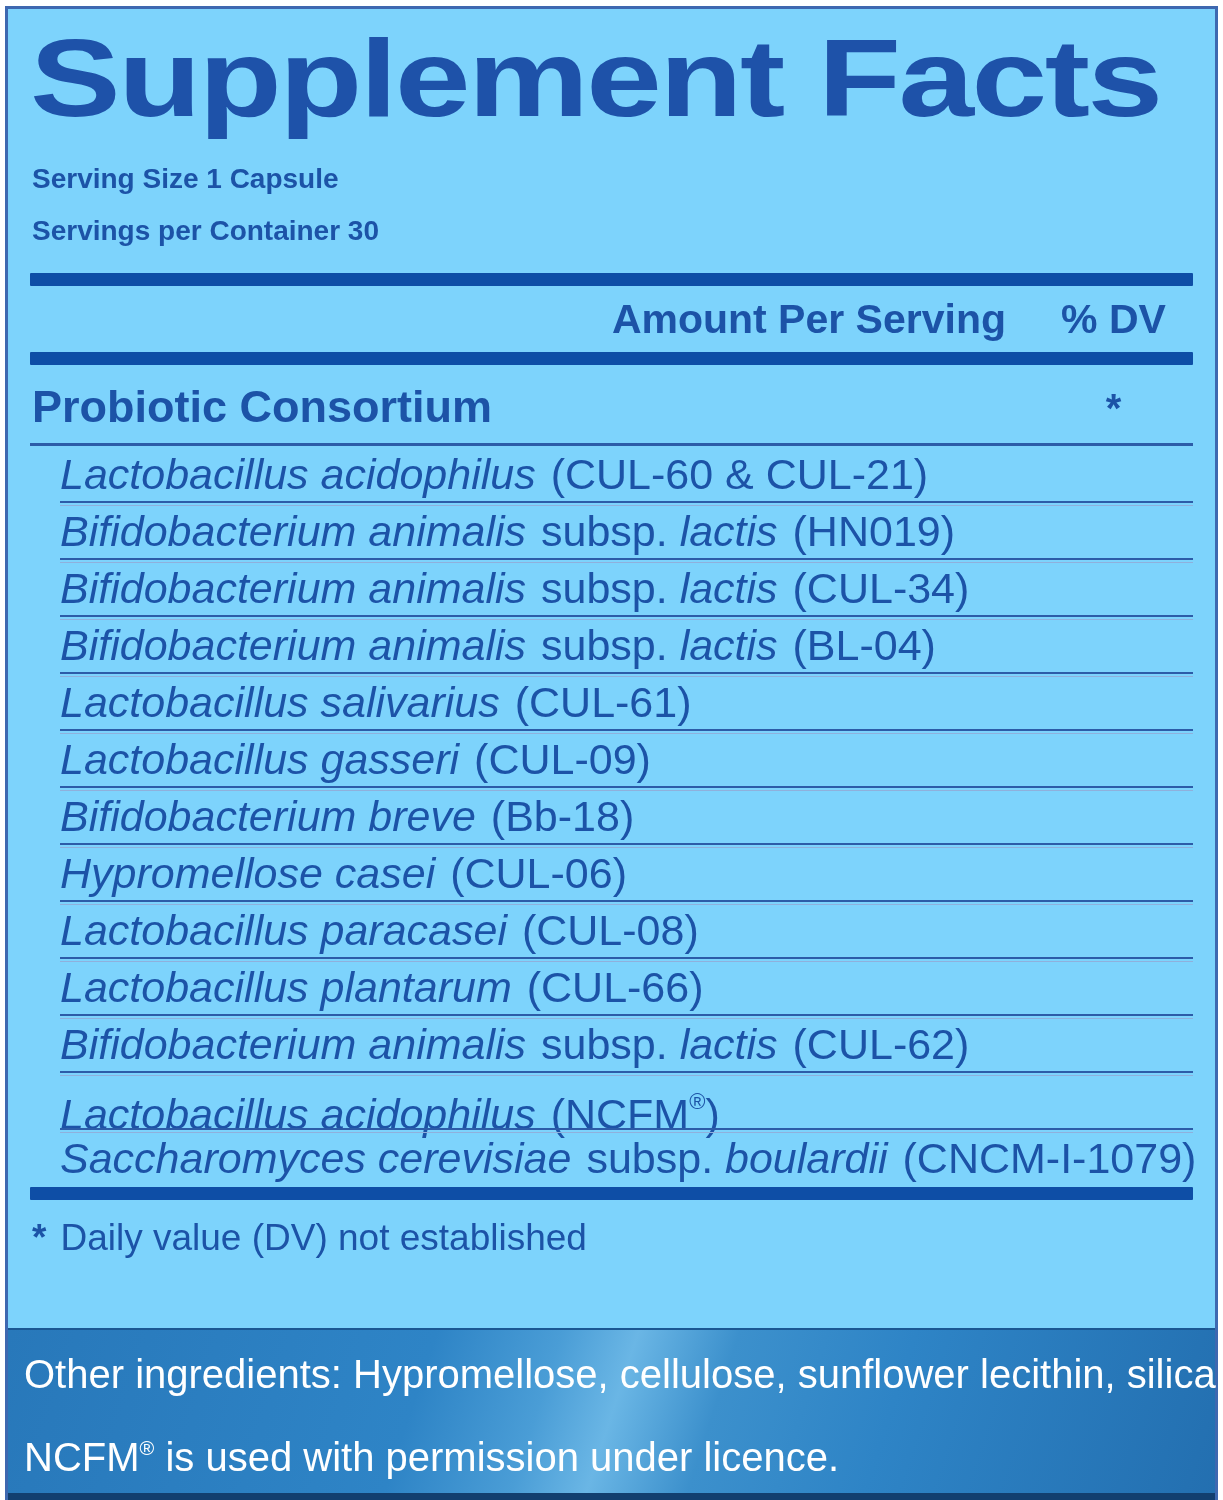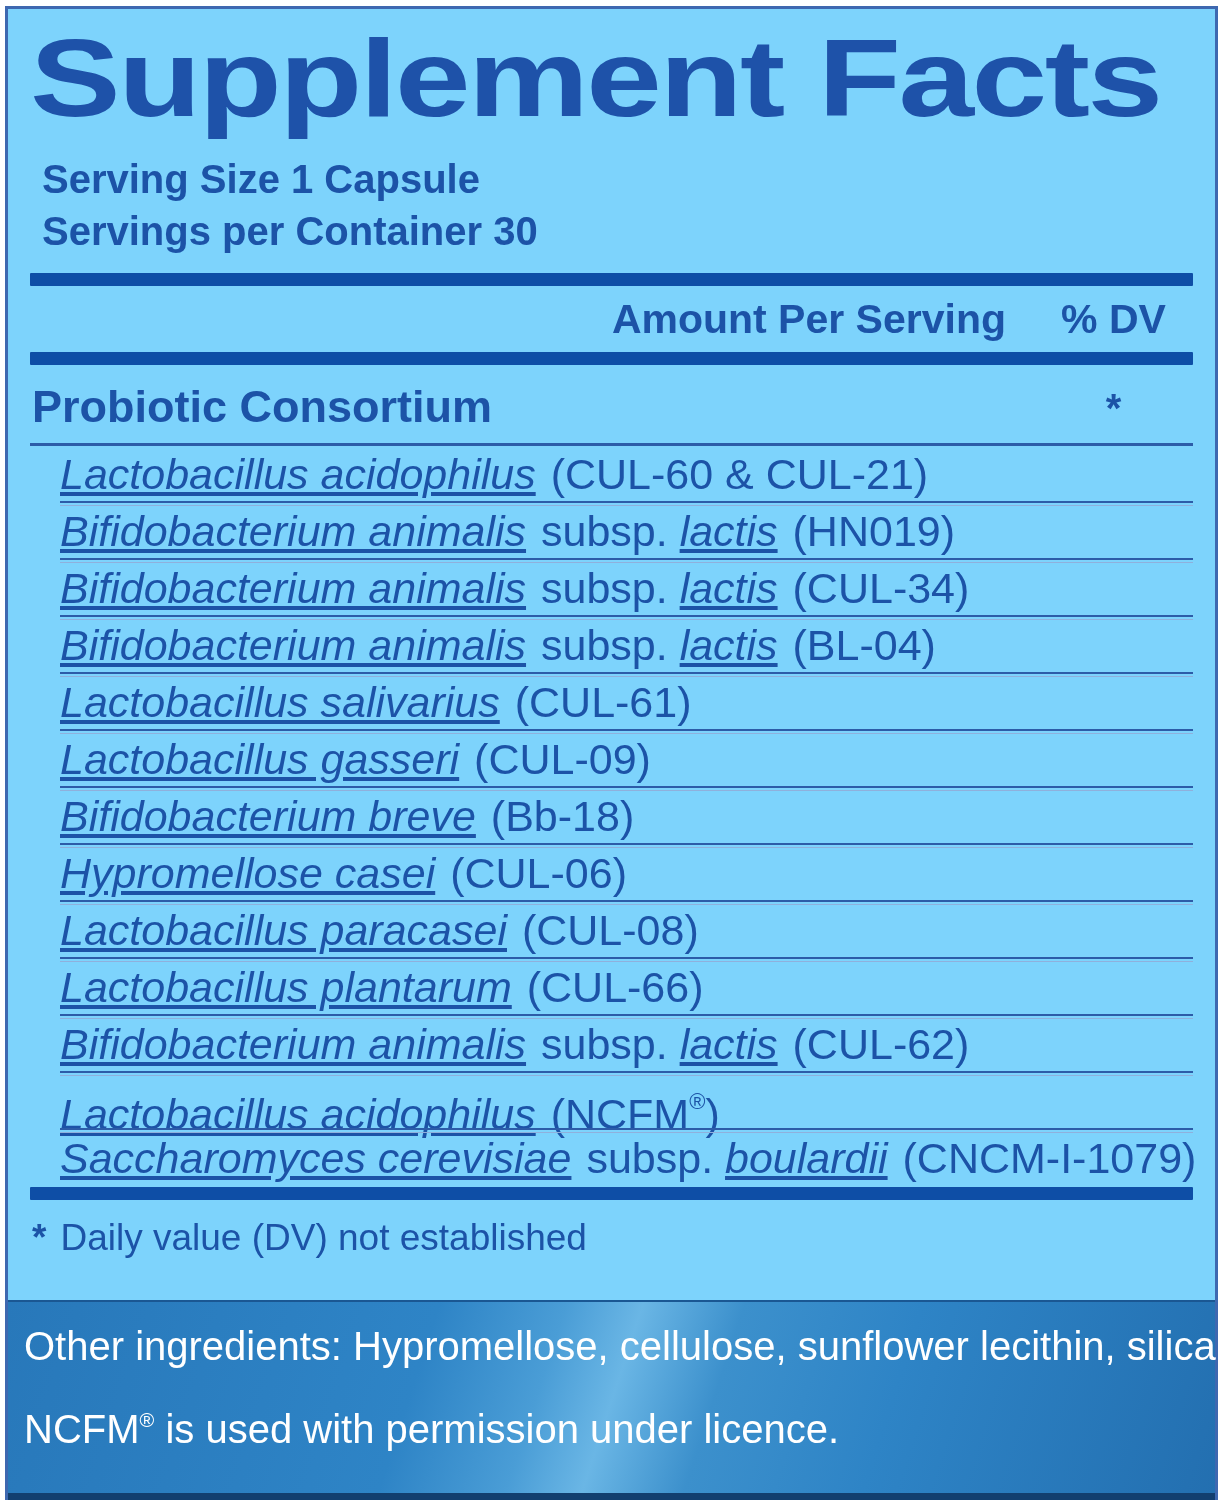--- a/index.html
+++ b/index.html
@@ -29,24 +29,23 @@
     line-height: 118px;
     letter-spacing: -2px;
     white-space: nowrap;
     transform: scaleX(1.235);
     transform-origin: left center;
     margin: 0 0 6px 8px;
   }
   .serving-block { margin: 0 0 16px 10px; }
   .serving-line {
     color: #1c53a7;
-    font-size: 40px;
+    font-size: 28px;
     line-height: 52px;
     font-weight: bold;
-    margin-left: 10px;
   }
   .bar {
     height: 13px;
     background: #0e4ea6;
     margin: 0 8px;
     border-radius: 1px;
   }
   .cols {
     display: grid;
     grid-template-columns: 1fr 430px 175px;
@@ -82,39 +81,39 @@
   .strains { margin: 0 8px 0 38px; }
   .strain-row {
     position: relative;
     height: 57px;
     line-height: 57px;
     color: #1c53a7;
     font-size: 43px;
     white-space: nowrap;
   }
   .strain-row.indent { padding-left: 48px; }
-  .strain-row .it { font-style: italic; padding-right: 3px; text-decoration: underline; }
+  .strain-row .it { font-style: italic; padding-right: 3px; }
   .strain-row sup { font-size: 22px; vertical-align: 20px; }
   .row-sep {
     position: absolute;
     top: -2px; left: 0; right: 0;
     height: 5px;
     background: linear-gradient(#2c5ca8 0 2px, transparent 2px 4px, #8fb0dc 4px 5px);
   }
   .footnote {
     color: #1c53a7;
     font-size: 37px;
     line-height: 52px;
     padding: 12px 0 6px 10px;
   }
   .footnote .star { font-weight: bold; padding-right: 14px; }
 
   .footer {
     margin-top: auto;
-    height: 200px;
+    height: 172px;
     display: flex;
     flex-direction: column;
     border-top: 2px solid #1a5793;
     background:
       linear-gradient(108deg,
         #2878ba 0%, #2e84c6 34%, #4a9dd6 44%, #6ab6e5 50%,
         #3c90cc 58%, #2e84c6 72%, #236fb0 100%);
     box-sizing: border-box;
   }
   .footer-text {

